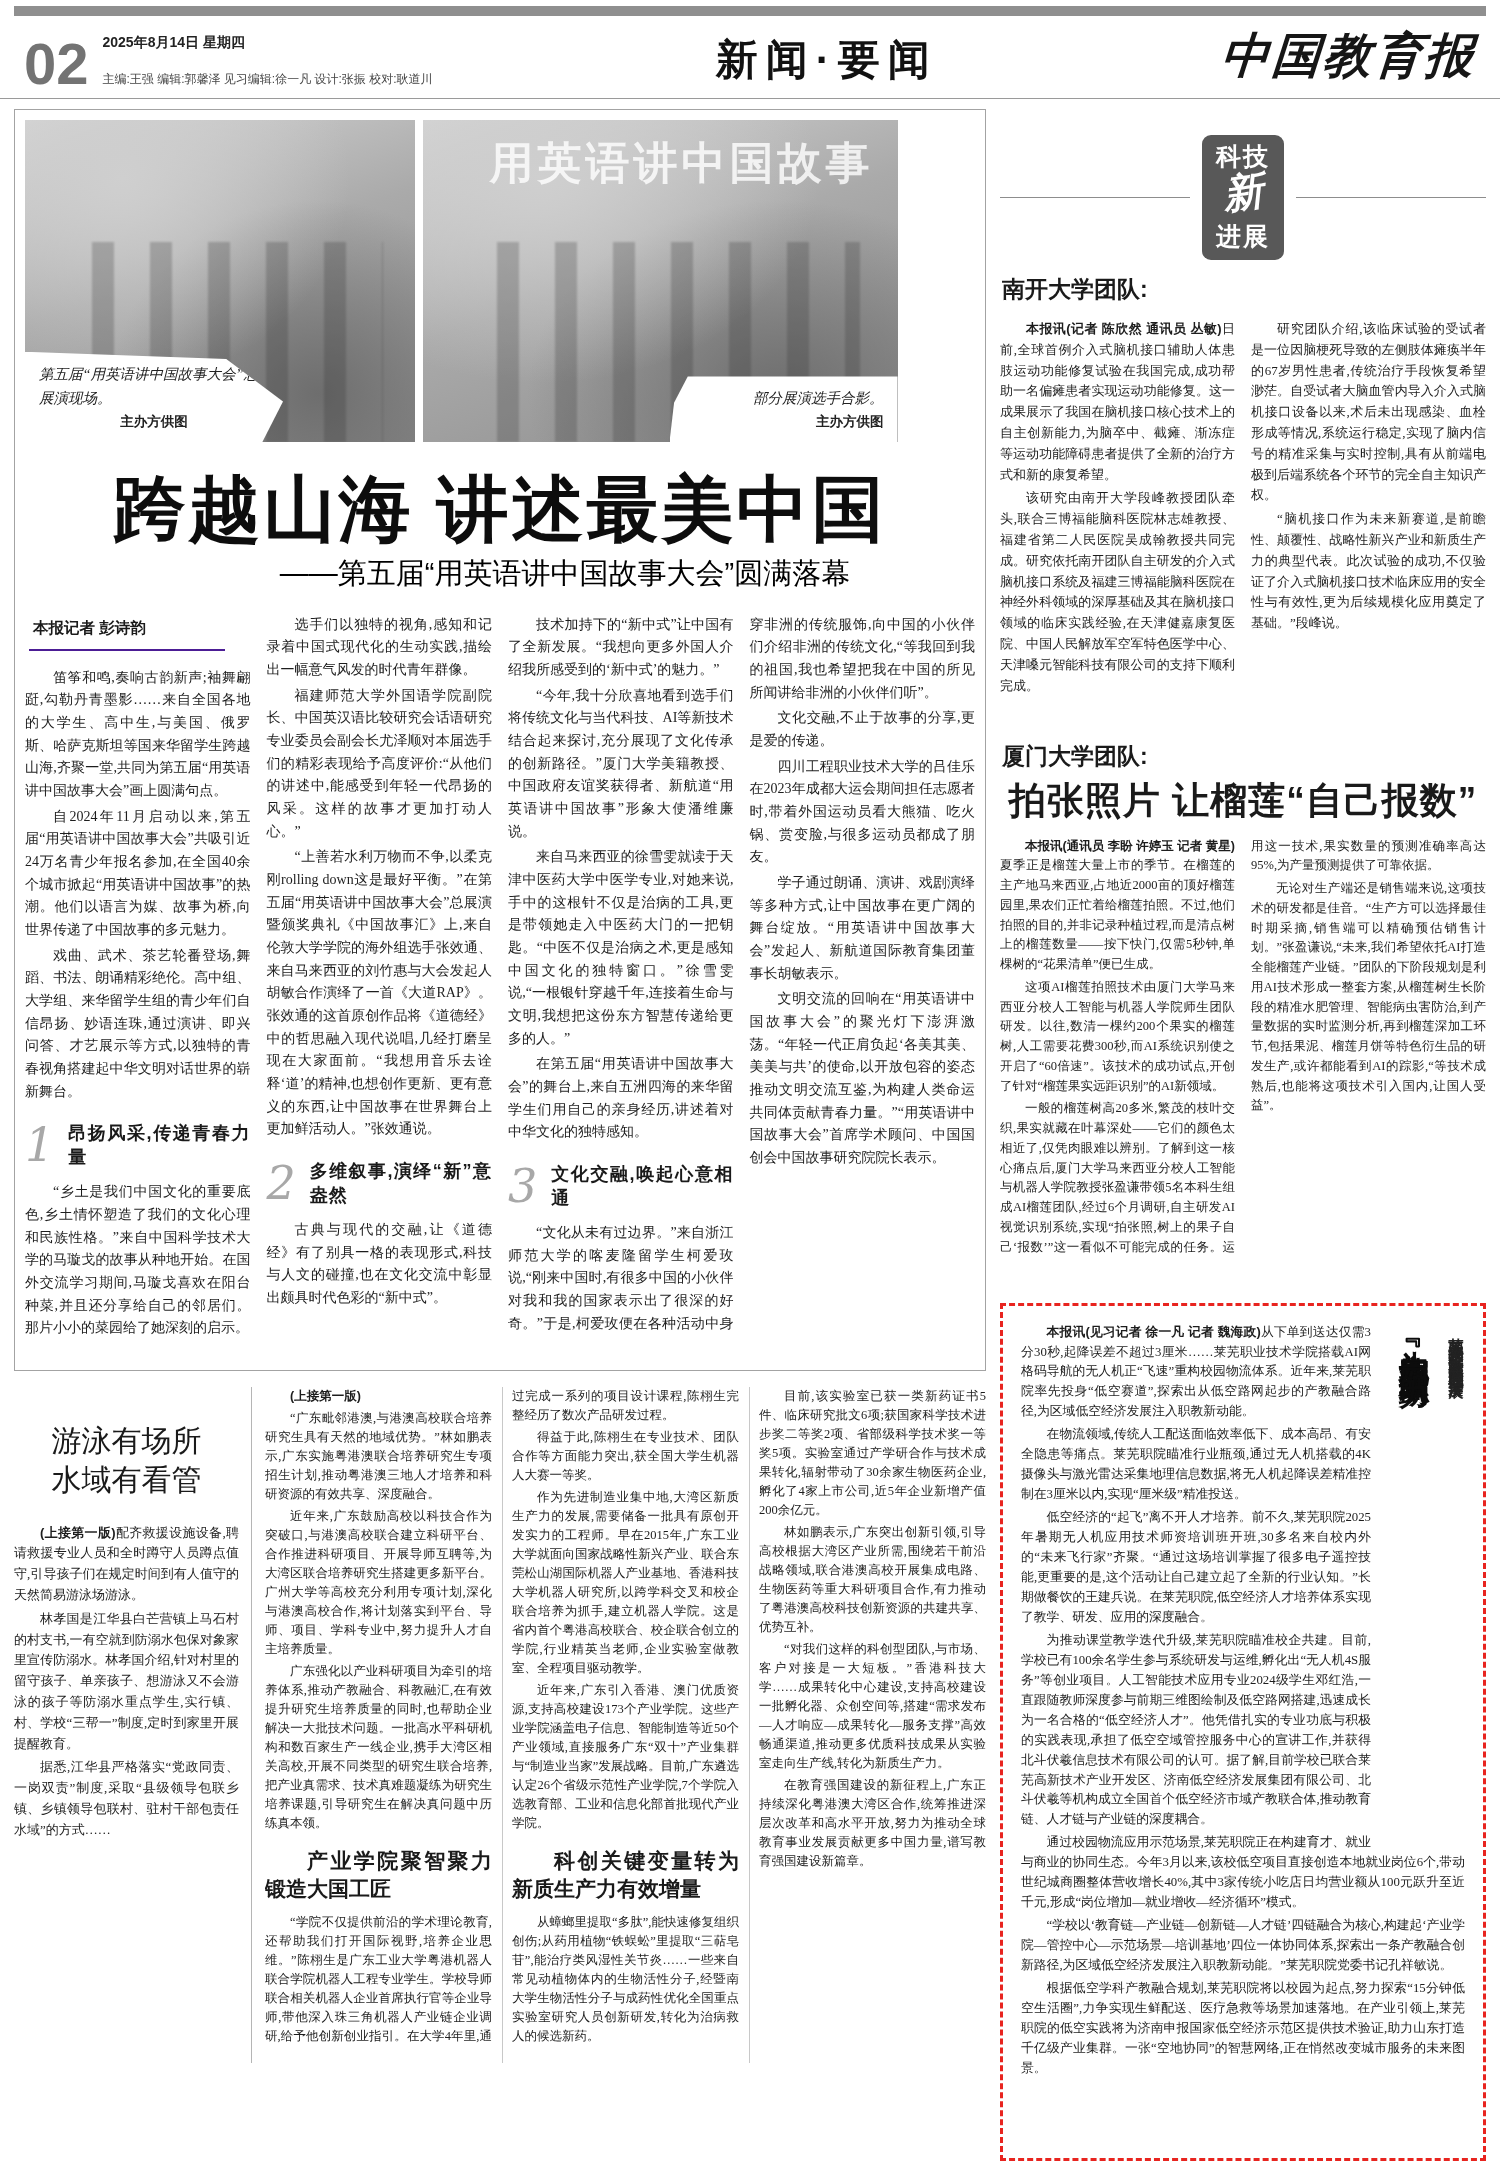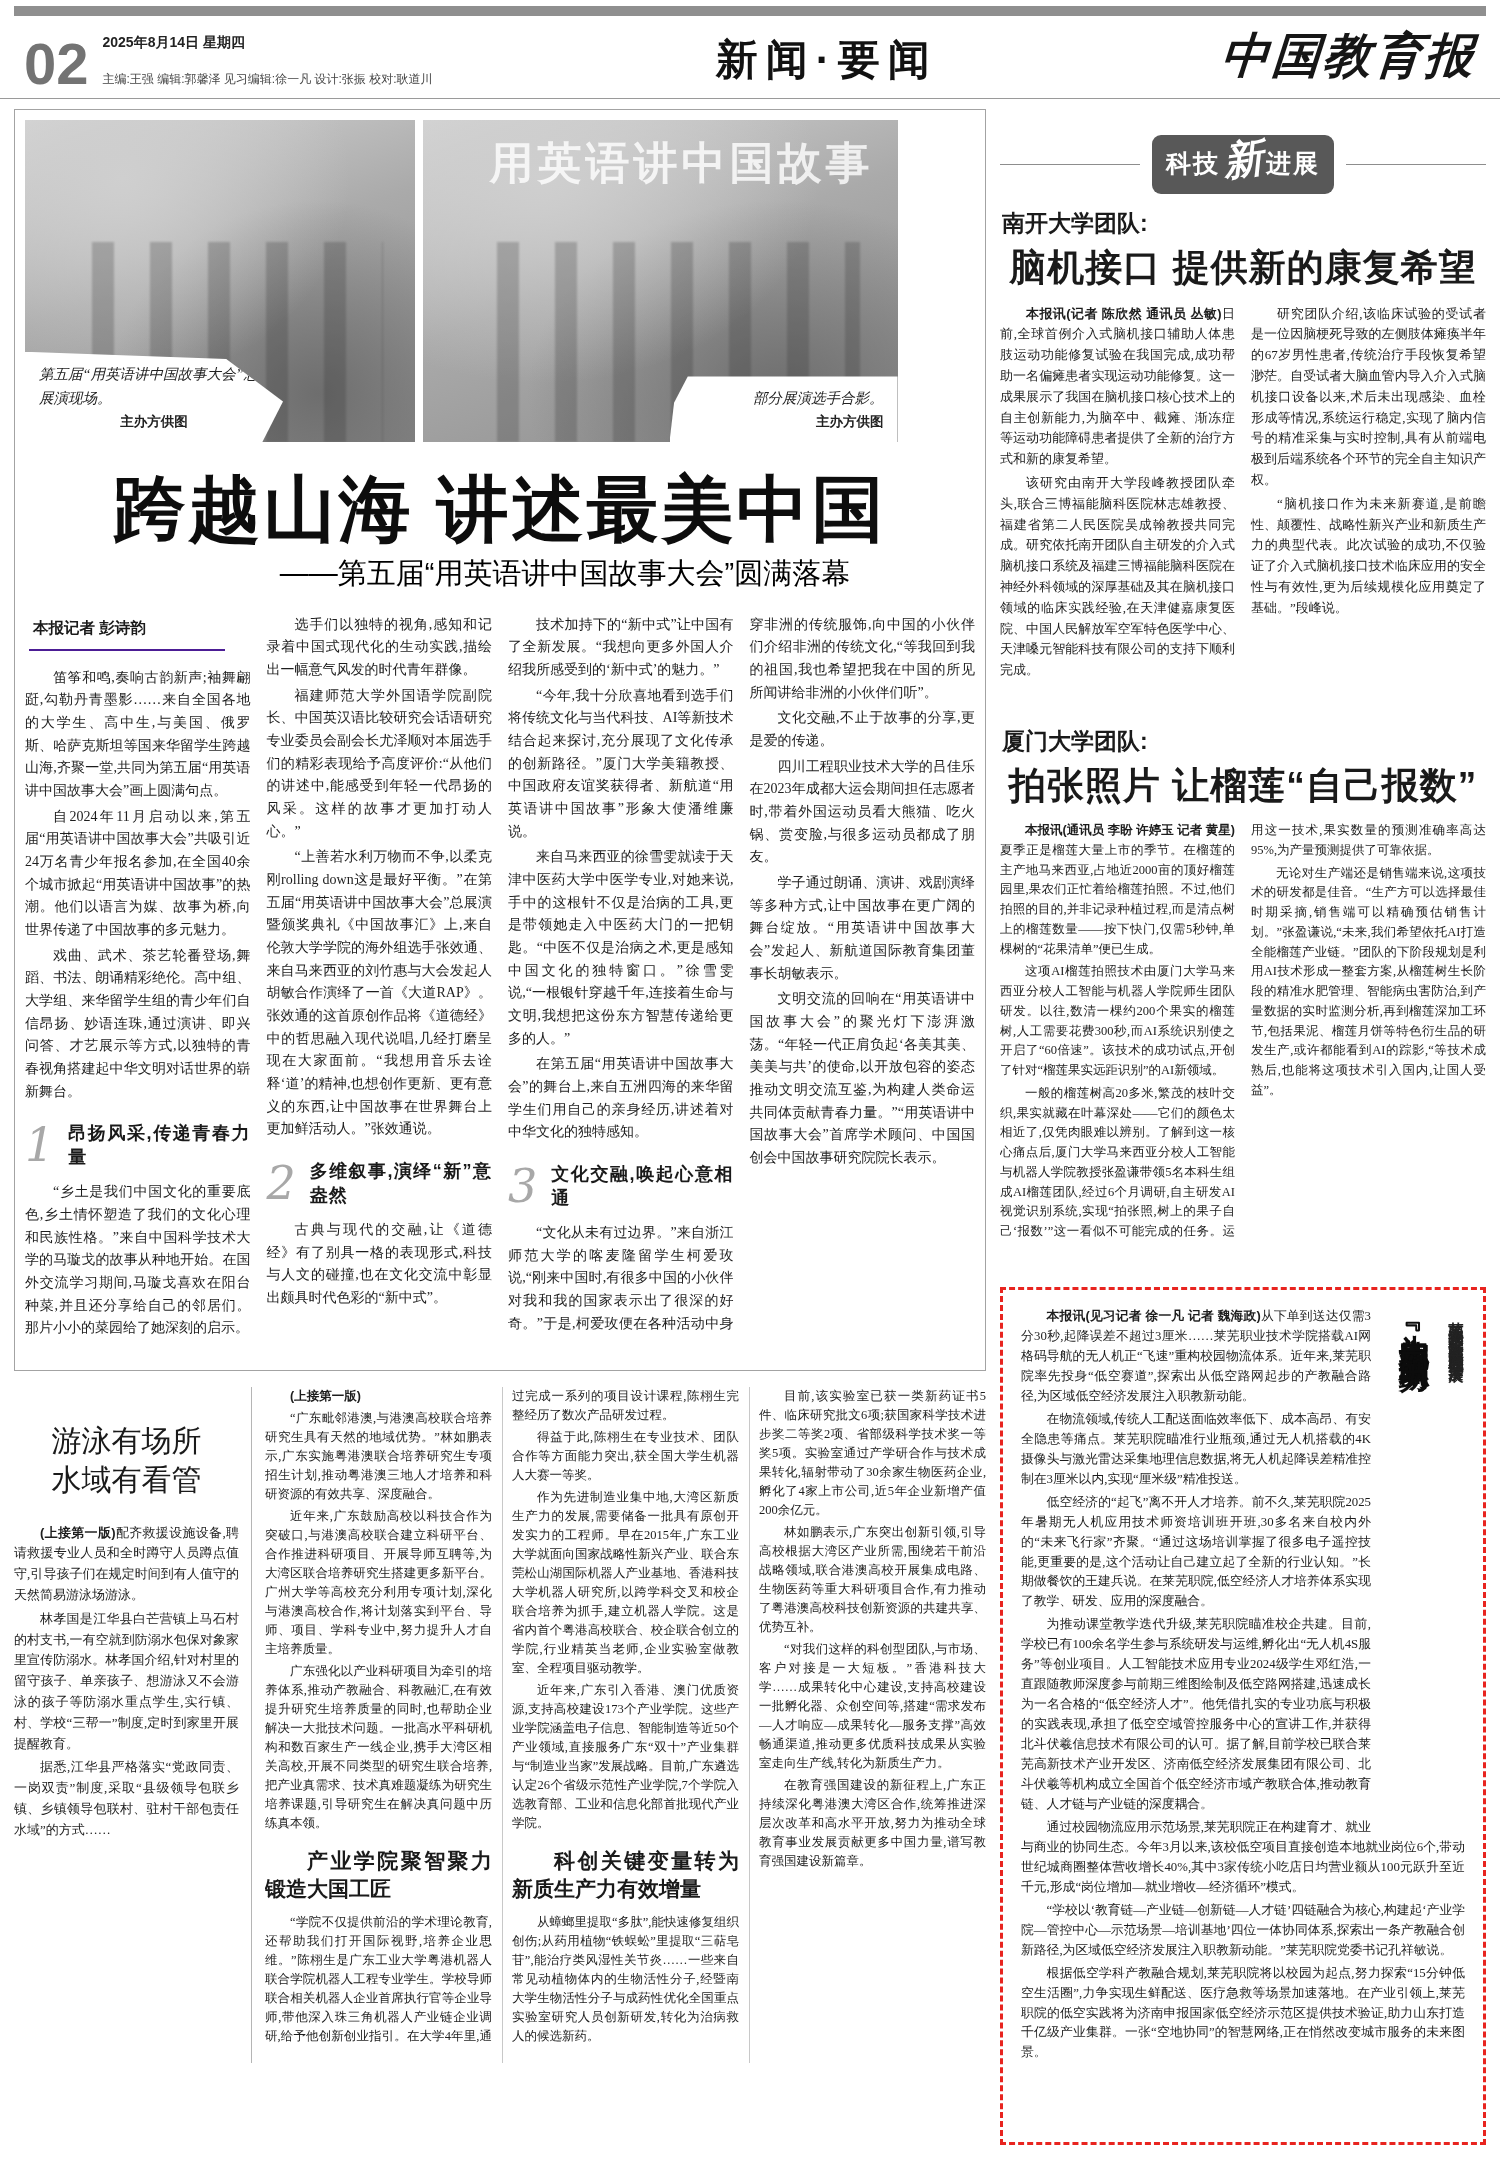--- a/index.html
+++ b/index.html
@@ -67,21 +67,21 @@
   .swim-hl{font-size:30px;font-weight:400;text-align:center;line-height:1.3;margin:34px 0 24px;
            font-family:"Liberation Sans",sans-serif;}
   .swim .para{font-size:13px;line-height:1.6;}
   .bay{flex:1;min-width:0;column-count:3;column-gap:20px;column-rule:1px solid #c8c8c8;
        column-fill:auto;height:100%;overflow:hidden;text-align:justify;}
   .bay .para{font-size:12.5px;line-height:1.52;}
 
   
   .badge-row{display:flex;align-items:center;gap:12px;margin:26px 0 14px;}
   .badge-line{flex:1;height:1px;background:#8d8d8d;}
-  .badge{background:#585858;color:#fff;border-radius:9px;padding:5px 14px 7px;display:flex;align-items:center;}
+  .badge{background:#585858;color:#fff;border-radius:9px;padding:5px 14px 7px;display:flex;align-items:center;flex-direction:column;}
   .badge-txt{font-size:25px;font-weight:bold;font-family:"Liberation Sans",sans-serif;letter-spacing:2px;}
   .badge-script{font-size:40px;font-weight:bold;font-style:italic;font-family:"DejaVu Serif",serif;
                 margin:-8px 3px 0;transform:rotate(-8deg);}
   .kicker{font-size:23px;font-weight:bold;font-family:"Liberation Sans",sans-serif;margin:4px 2px 8px;}
   .art-hl{font-size:37px;font-weight:900;font-family:"Liberation Sans",sans-serif;
           letter-spacing:1px;line-height:1.15;margin:0 0 4px;text-align:center;}
   .two-col{margin-top:14px;column-count:2;column-gap:16px;column-fill:auto;overflow:hidden;text-align:justify;}
   .nankai-body{height:404px;}
   .nankai-body .para{font-size:13px;line-height:1.6;}
   .xiamen-wrap{margin-top:18px;}
@@ -217,21 +217,20 @@
         <div class="badge">
           <span class="badge-txt">科技</span>
           <span class="badge-script">新</span>
           <span class="badge-txt">进展</span>
         </div>
         <div class="badge-line"></div>
       </div>
 
       <div>
         <div class="kicker">南开大学团队:</div>
-        <div class="art-hl">脑机接口  提供新的康复希望</div>
         <div class="two-col nankai-body">
             <p class="para"><b>本报讯(记者 陈欣然 通讯员 丛敏)</b>日前,全球首例介入式脑机接口辅助人体患肢运动功能修复试验在我国完成,成功帮助一名偏瘫患者实现运动功能修复。这一成果展示了我国在脑机接口核心技术上的自主创新能力,为脑卒中、截瘫、渐冻症等运动功能障碍患者提供了全新的治疗方式和新的康复希望。</p>
             <p class="para">该研究由南开大学段峰教授团队牵头,联合三博福能脑科医院林志雄教授、福建省第二人民医院吴成翰教授共同完成。研究依托南开团队自主研发的介入式脑机接口系统及福建三博福能脑科医院在神经外科领域的深厚基础及其在脑机接口领域的临床实践经验,在天津健嘉康复医院、中国人民解放军空军特色医学中心、天津嗓元智能科技有限公司的支持下顺利完成。</p>
             <p class="para">研究团队介绍,该临床试验的受试者是一位因脑梗死导致的左侧肢体瘫痪半年的67岁男性患者,传统治疗手段恢复希望渺茫。自受试者大脑血管内导入介入式脑机接口设备以来,术后未出现感染、血栓形成等情况,系统运行稳定,实现了脑内信号的精准采集与实时控制,具有从前端电极到后端系统各个环节的完全自主知识产权。</p>
             <p class="para">“脑机接口作为未来新赛道,是前瞻性、颠覆性、战略性新兴产业和新质生产力的典型代表。此次试验的成功,不仅验证了介入式脑机接口技术临床应用的安全性与有效性,更为后续规模化应用奠定了基础。”段峰说。</p>
           </div>
       </div>
 
       <div class="xiamen-wrap">
         <div class="kicker">厦门大学团队:</div>

